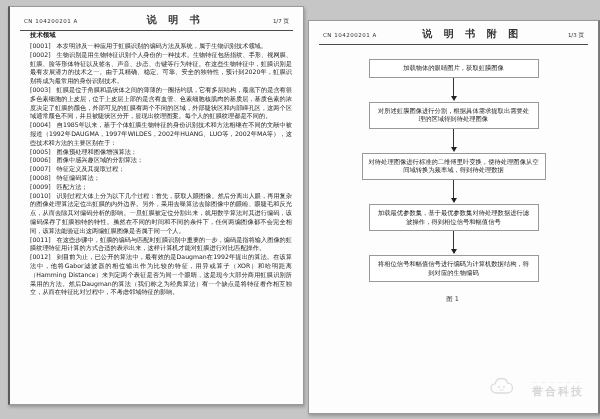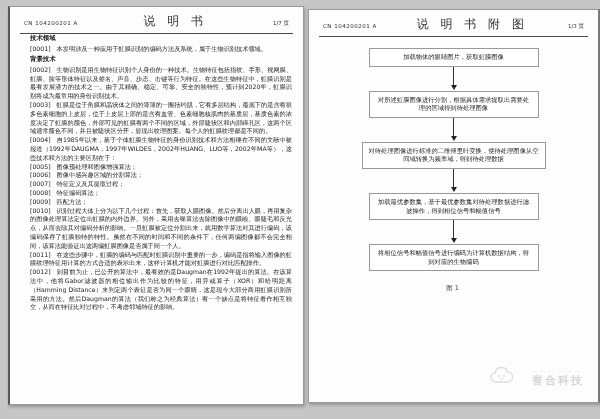--- a/index.html
+++ b/index.html
@@ -11,30 +11,30 @@
   .canvas {
     position:relative; width:600px; height:419px;
     background:#c6c6c6; overflow:hidden;
   }
   .page {
     position:absolute; background:#fdfdfd;
     border:1px solid #9a9a9a;
     box-shadow:1px 2px 3px rgba(0,0,0,0.25);
   }
   .page-left  { left:8px;  top:6px;  width:293px; height:397px; border-left:2px solid #5a5a5a; }
-  .page-right { left:308px; top:9px; width:289px; height:392px; border-right:2px solid #7a7a7a; }
+  .page-right { left:308px; top:20px; width:289px; height:392px; border-right:2px solid #7a7a7a; }
 
   .page-header {
     display:flex; justify-content:space-between; align-items:baseline;
     margin:0 10px; padding:6px 4px 3px 4px;
     border-bottom:1px solid #4a4a4a;
     font-size:6px; color:#333;
   }
   .doc-number { font-size:5.5px; letter-spacing:0.5px; }
-  .doc-type   { font-weight:normal; font-size:12px; letter-spacing:4px; }
+  .doc-type   { font-weight:bold; font-size:10px; letter-spacing:4px; }
   .page-num   { font-size:5.5px; }
 
   .doc-title {
     text-align:center; font-weight:bold; font-size:7.5px;
     color:#111; margin:8px 0 16px 0;
   }
   .body-text { padding:0 11px 0 20px; }
   .sec-heading {
     font-weight:bold; font-size:6.4px; color:#111; margin:1px 0 2px 0;
   }
@@ -89,21 +89,20 @@
     <div class="page-header">
       <span class="doc-number">CN 104200201 A</span>
       <span class="doc-type">说  明  书</span>
       <span class="page-num">1/7 页</span>
     </div>
     <div class="body-text">
       <div class="sec-heading first">技术领域</div>
       <p class="para">
         <span class="p-label">[0001]</span><span>本发明涉及一种应用于虹膜识别的编码方法及系统，属于生物识别技术领域。</span>
       </p>
-      <div class="sec-heading">背景技术</div>
       <p class="para">
         <span class="p-label">[0002]</span><span>生物识别是用生物特征识别个人身份的一种技术。生物特征包括指纹、手形、视网膜、虹膜、脸等形体特征以及签名、声音、步态、击键等行为特征。在这些生物特征中，虹膜识别是最有发展潜力的技术之一。由于其精确、稳定、可靠、安全的独特性，预计到2020年，虹膜识别将成为最常用的身份识别技术。</span>
       </p>
       <p class="para">
         <span class="p-label">[0003]</span><span>虹膜是位于角膜和晶状体之间的薄薄的一圈括约肌，它有多层结构，最底下的是含有很多色素细胞的上皮层，位于上皮层上部的是含有血管、色素细胞核肌肉的基质层，基质色素的浓度决定了虹膜的颜色，外部可见的虹膜有两个不同的区域，外部睫状区和内部瞳孔区，这两个区域通常颜色不同，并且被睫状区分开，显现出纹理图案。每个人的虹膜纹理都是不同的。</span>
       </p>
       <p class="para">
         <span class="p-label">[0004]</span><span>自1985年以来，基于个体虹膜生物特征的身份识别技术和方法相继在不同的文献中被报道（1992年DAUGMA，1997年WILDES，2002年HUANG、LUO等，2002年MA等），这些技术和方法的主要区别在于：</span>
       </p>
       <p class="para">

